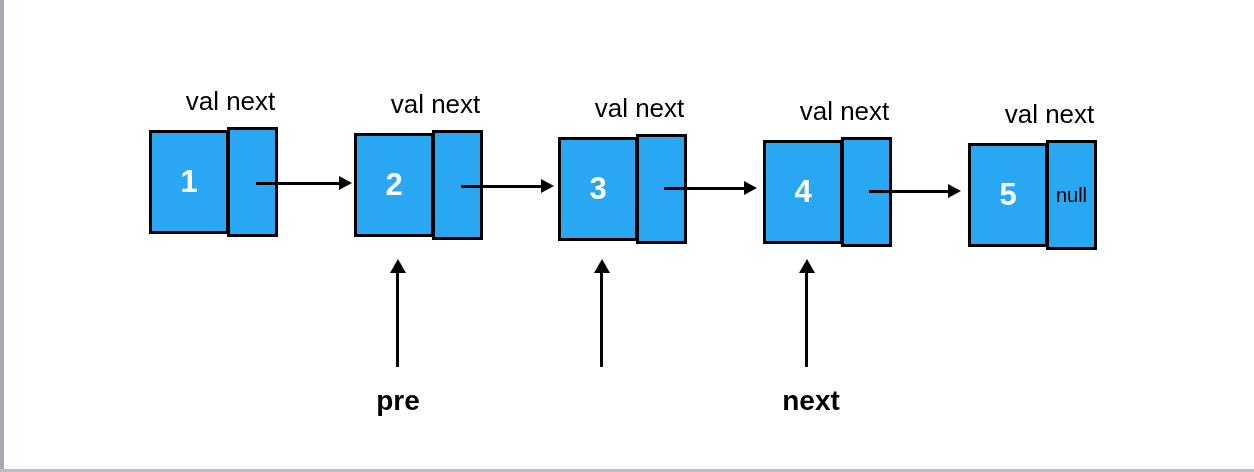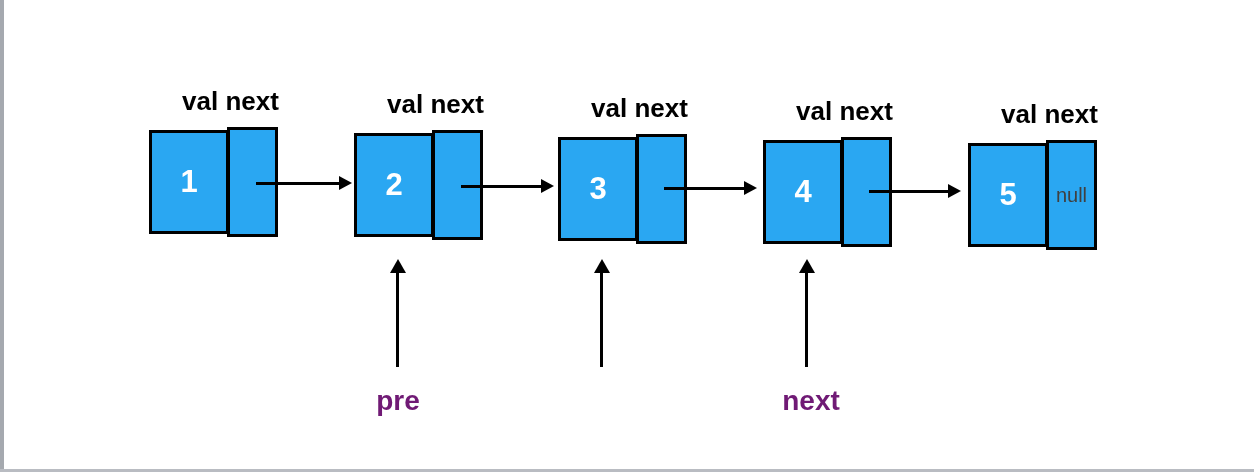--- a/index.html
+++ b/index.html
@@ -11,32 +11,32 @@
     font-family:"Liberation Sans", sans-serif;
   }
   
   .edge-left{position:absolute;left:0;top:0;width:4px;height:472px;background:#a5a9af;}
   .edge-bottom{position:absolute;left:0;top:469px;width:1254px;height:3px;background:#b9bcc2;}
 
   
   .node{position:absolute;width:129px;height:113px;}
   .fields-label{
     position:absolute;left:17px;top:-41px;width:129px;height:30px;
-    text-align:center;font-size:26px;font-weight:bold;color:#000;
+    text-align:center;font-size:26px;font-weight:normal;color:#000;
     letter-spacing:0px;white-space:nowrap;
   }
   .val-box,.next-box{
     position:absolute;box-sizing:border-box;
     background:#2aa7f2;border:3px solid #000;
     display:flex;align-items:center;justify-content:center;
   }
   .val-box{left:0;top:3px;width:80px;height:104px;}
   .next-box{left:78px;top:0;width:51px;height:110px;}
   .val-text{color:#fff;font-size:31px;font-weight:bold;}
-  .next-text{color:#404040;font-size:20px;font-weight:normal;}
+  .next-text{color:#000000;font-size:20px;font-weight:normal;}
 
   .n1{left:149px;top:127px;}
   .n2{left:354px;top:130px;}
   .n3{left:558px;top:134px;}
   .n4{left:763px;top:137px;}
   .n5{left:968px;top:140px;}
 
   
   .harrow{position:absolute;height:3px;background:#000;}
   .harrow-head{
@@ -57,21 +57,21 @@
     border-bottom:14px solid #000;
     border-left:8px solid transparent;
     border-right:8px solid transparent;
   }
   .p1-line{left:396px;} .p1-head{left:390px;}
   .p2-line{left:600px;} .p2-head{left:594px;}
   .p3-line{left:805px;} .p3-head{left:799px;}
 
   .pointer-label{
     position:absolute;width:110px;text-align:center;
-    font-size:28px;font-weight:bold;color:#701a75;
+    font-size:28px;font-weight:bold;color:#000000;
   }
   .p1-label{left:343px;top:385px;}
   .p2-label{left:551px;top:393px;}
   .p3-label{left:756px;top:385px;}
 </style>
 </head>
 <body>
 
 <div id="canvas">
 

